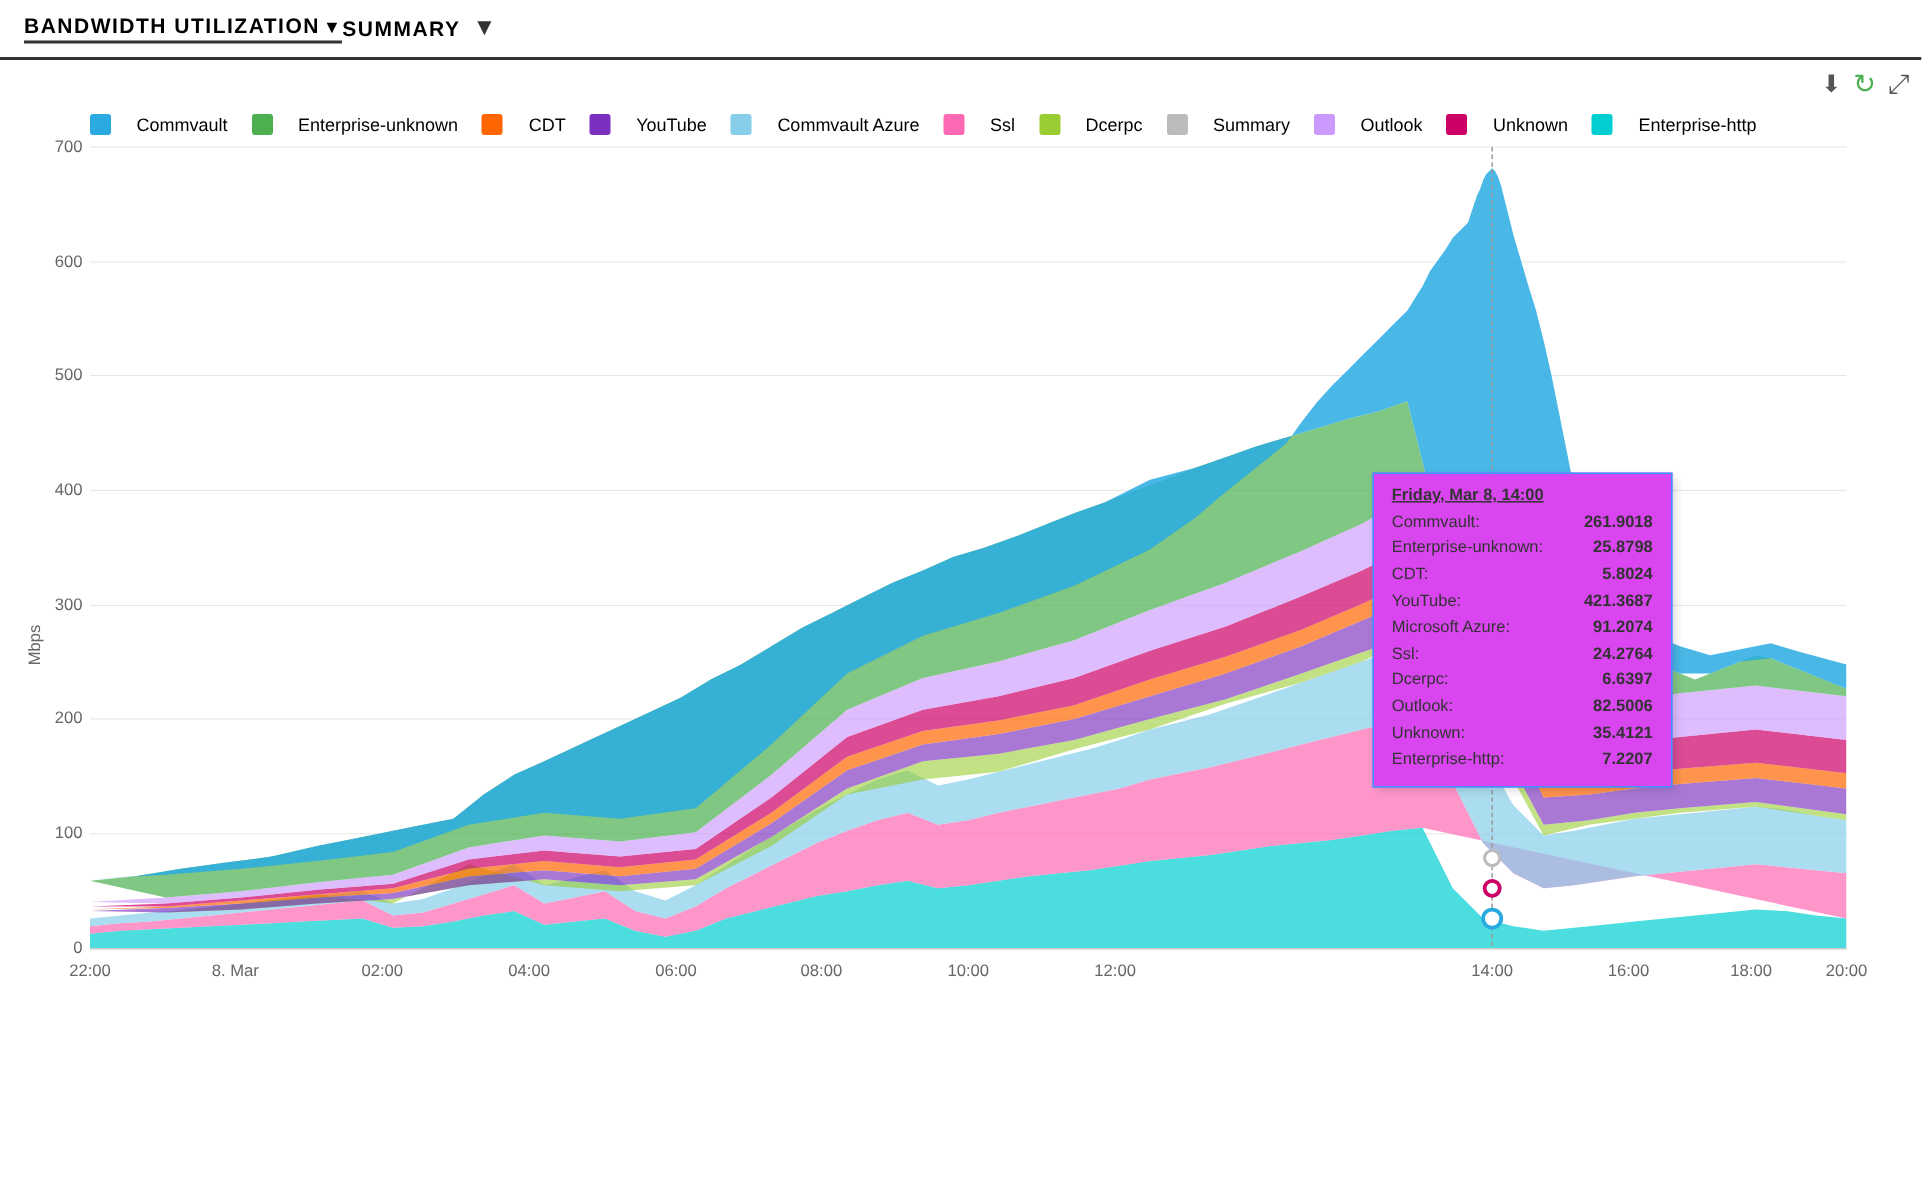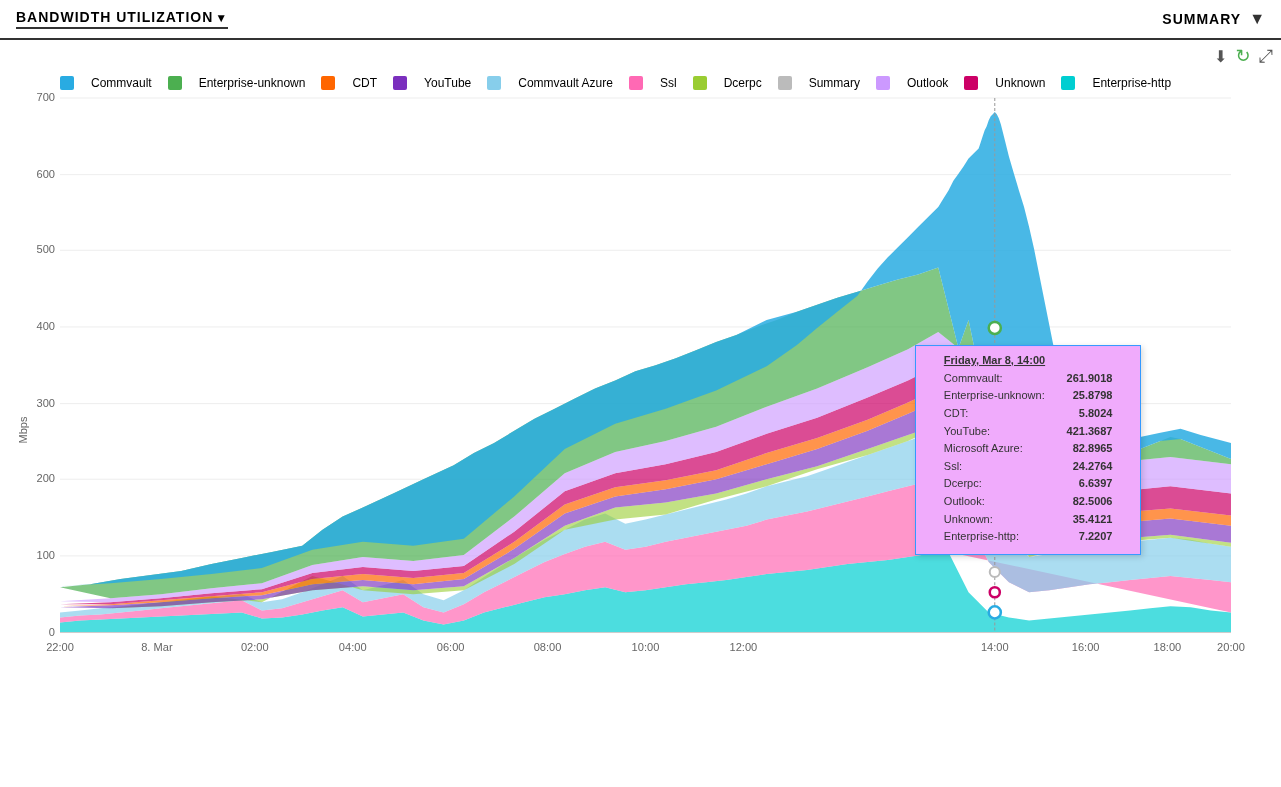--- a/index.html
+++ b/index.html
@@ -1,20 +1,20 @@
 <!DOCTYPE html>
 <html><head>
   <meta charset="utf-8">
   <style>
     * { margin: 0; padding: 0; box-sizing: border-box; }
     body { font-family: Arial, sans-serif; background: #fff; width: 1281px; height: 787px; overflow: hidden; }
     
     .header {
       display: flex;
-      justify-content: space-between;
+      justify-content: flex-start;
       align-items: center;
       padding: 8px 16px;
       border-bottom: 2px solid #333;
       height: 40px;
     }
     .header-title {
       font-size: 14px;
       font-weight: bold;
       letter-spacing: 1px;
       border-bottom: 2px solid #333;
@@ -79,28 +79,27 @@
     }
     
     svg.chart-svg {
       width: 100%;
       height: 100%;
       overflow: visible;
     }
     
     .tooltip-box {
       position: absolute;
-      background: #f0abfc;
+      background: #d946ef;
       border: 1px solid #3399ff;
-      padding: 8px 28px;
+      padding: 8px 12px;
       font-size: 11px;
       pointer-events: none;
       min-width: 200px;
       box-shadow: 2px 2px 6px rgba(0,0,0,0.15);
-      margin-top: 30px;
     }
     .tooltip-title {
       font-weight: bold;
       text-decoration: underline;
       margin-bottom: 4px;
       color: #333;
     }
     .tooltip-row {
       display: flex;
       justify-content: space-between;
@@ -386,21 +385,21 @@
           <div class="tooltip-row">
             <span class="tooltip-label">CDT:</span>
                      <span class="tooltip-value">5.8024</span>
           </div>
           <div class="tooltip-row">
             <span class="tooltip-label">YouTube:</span>
                      <span class="tooltip-value">421.3687</span>
           </div>
           <div class="tooltip-row">
             <span class="tooltip-label">Microsoft Azure:</span>
-                     <span class="tooltip-value">82.8965</span>
+                     <span class="tooltip-value">91.2074</span>
           </div>
           <div class="tooltip-row">
             <span class="tooltip-label">Ssl:</span>
                      <span class="tooltip-value">24.2764</span>
           </div>
           <div class="tooltip-row">
             <span class="tooltip-label">Dcerpc:</span>
                      <span class="tooltip-value">6.6397</span>
           </div>
           <div class="tooltip-row">

